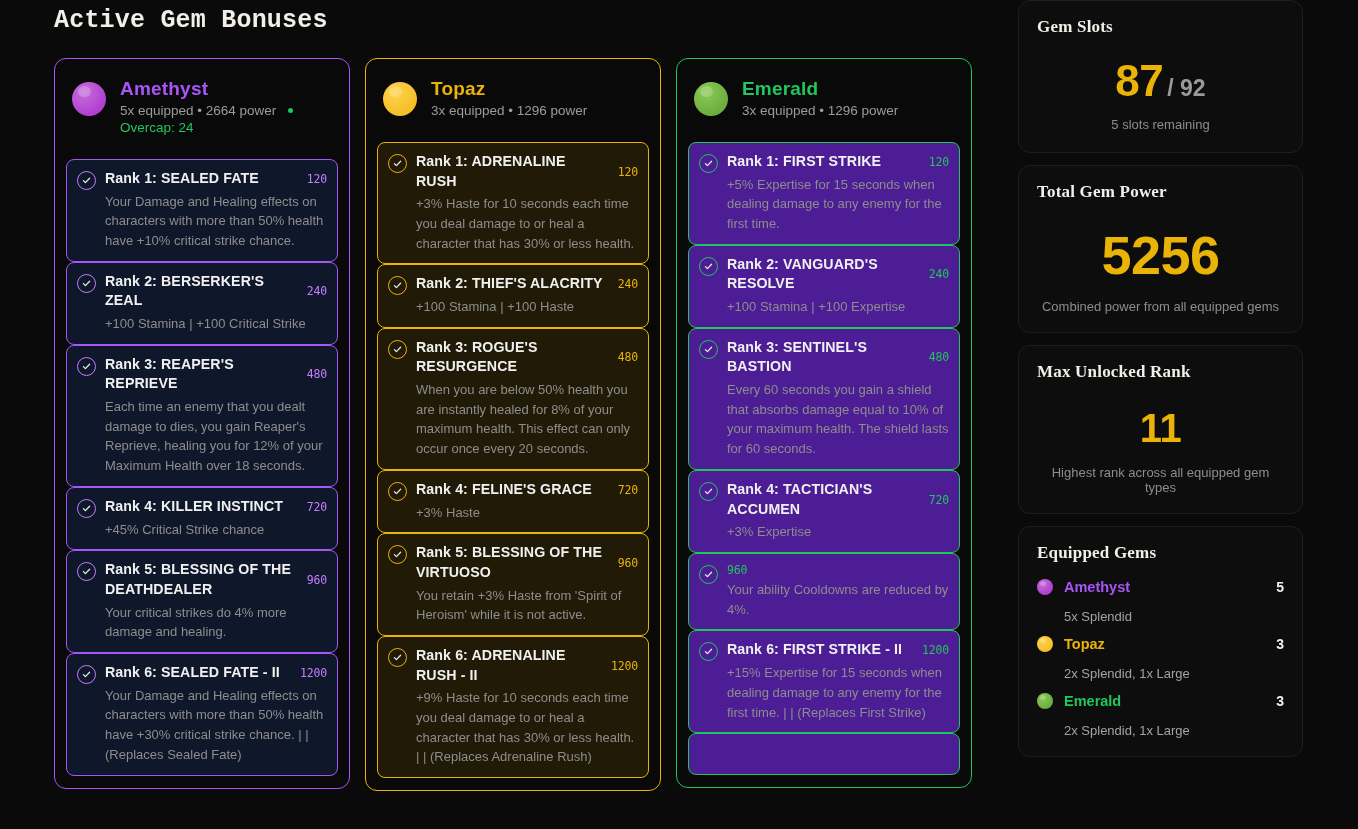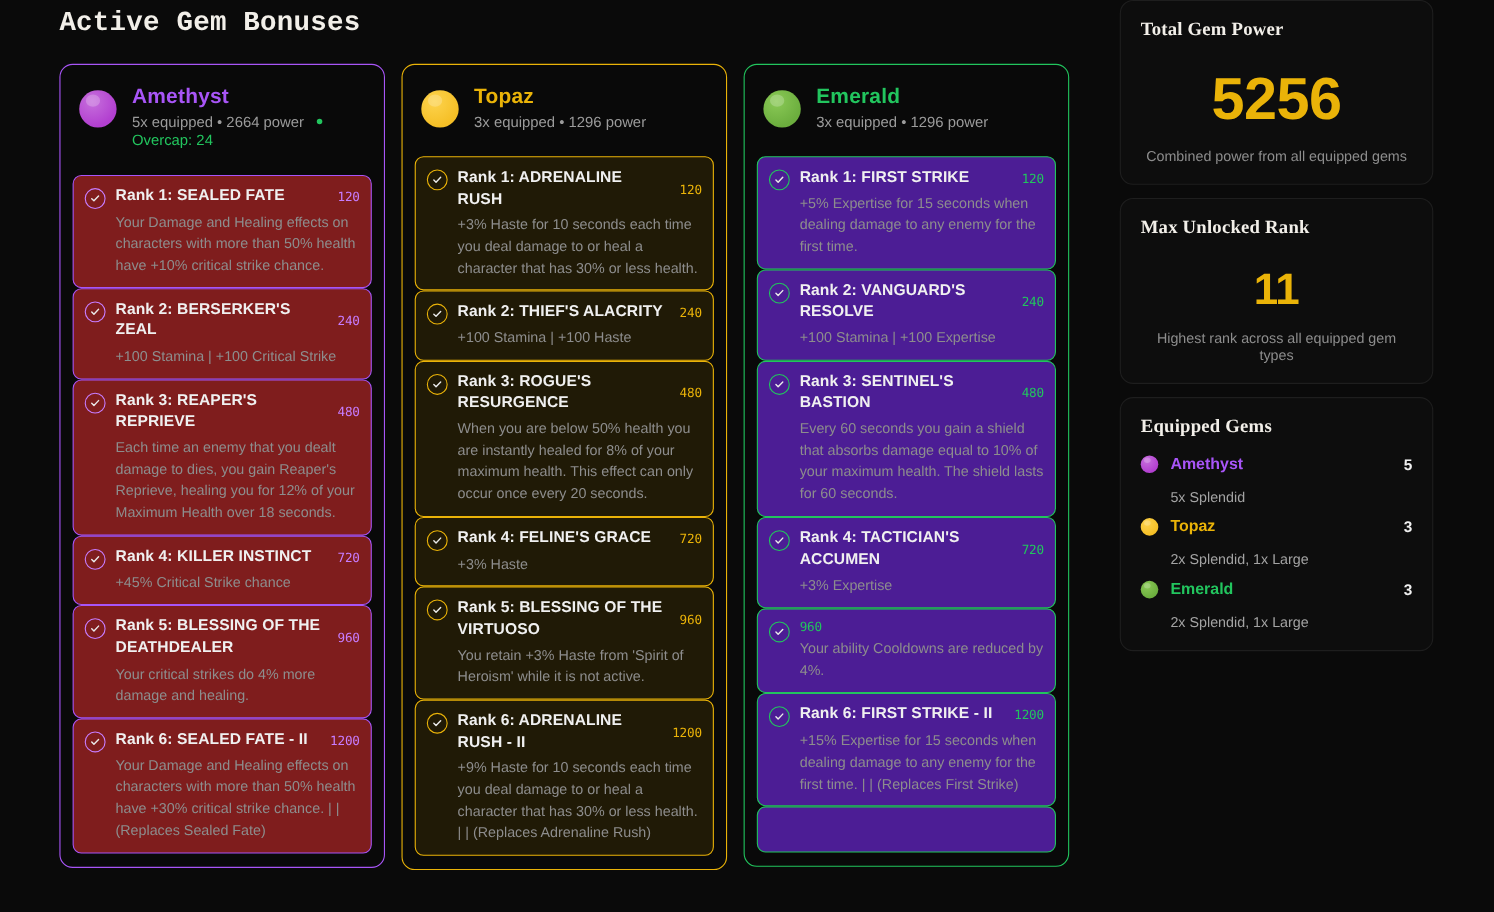--- a/index.html
+++ b/index.html
@@ -104,21 +104,21 @@
   
   .rank-list { display: flex; flex-direction: column; gap: 0; }
   .rank-card {
     border: 1.5px solid;
     border-radius: 8px;
     padding: 9px 10px 10px 10px;
     display: flex;
     gap: 9px;
     align-items: flex-start;
   }
-  .rank-card.amethyst { border-color: #a855f7; background: #7f1d1d; }
+  .rank-card.amethyst { border-color: #a855f7; background: #0f172a; }
   .rank-card.topaz    { border-color: #eab308; background: #201a06; }
   .rank-card.emerald  { border-color: #22c55e; background: #4c1d95; }
 
   .check {
     flex: 0 0 19px;
     width: 19px; height: 19px;
     border-radius: 50%;
     border: 1.6px solid;
     display: flex; align-items: center; justify-content: center;
     margin-top: 2px;
@@ -539,20 +539,29 @@
                 </div>
               </div>
             </div>
           </div>
         </div>
       </div>
   </div>
 
   <div class="sidebar">
 
+    <div class="panel slots">
+      <div class="panel-title">Gem Slots</div>
+      <div class="stat-wrap">
+        <div class="stat-big with-sub">
+          <span>87</span><span class="stat-frac">/ 92</span>
+        </div>
+        <div class="stat-sub">5 slots remaining</div>
+      </div>
+    </div>
 
     <div class="panel power">
       <div class="panel-title">Total Gem Power</div>
       <div class="stat-wrap">
         <div class="stat-big">5256</div>
         <div class="stat-sub">Combined power from all equipped gems</div>
       </div>
     </div>
 
     <div class="panel rank">

